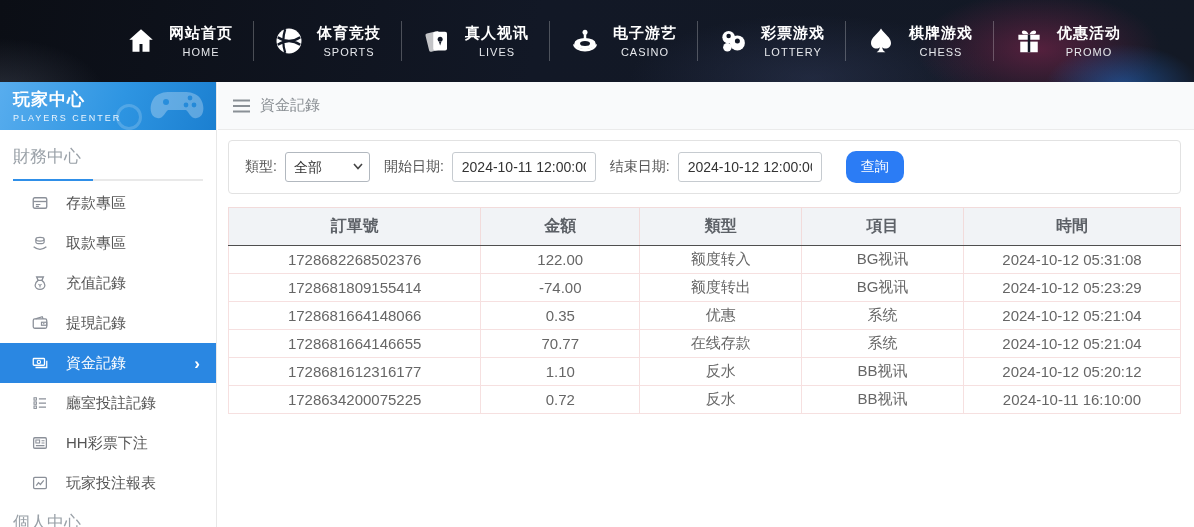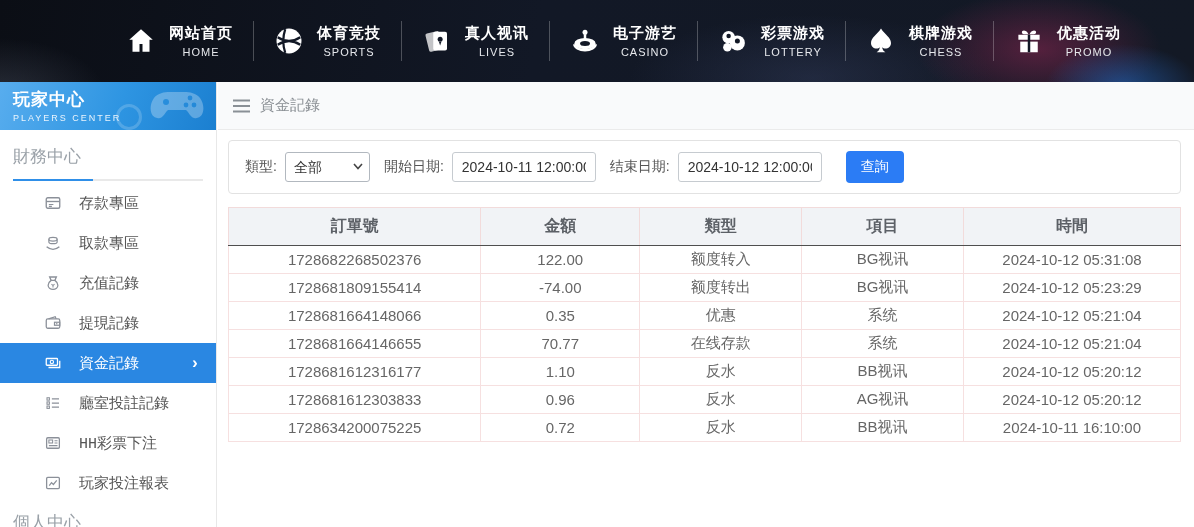--- a/index.html
+++ b/index.html
@@ -32,22 +32,22 @@
   .side-header-title { color:#fff; font-size:17px; font-weight:bold; letter-spacing:1px; }
   .side-header-sub { color:#eaf4fd; font-size:9px; letter-spacing:2px; margin-top:2px; }
   .side-header .pad-icon { position:absolute; right:8px; top:2px; opacity:.28; }
   .side-header .ring-icon { position:absolute; right:74px; top:22px; width:26px; height:26px;
     border:3px solid rgba(255,255,255,.18); border-radius:50%; }
   .section-title { margin:15px 13px 0 13px; font-size:17px; color:#9aa1a8;
     padding-bottom:11px; border-bottom:2px solid #e9e9e9; position:relative; }
   .section-title::after { content:""; position:absolute; left:0; bottom:-2px;
     width:80px; height:2px; background:#2f8fe8; }
   .side-menu { margin-top:2px; }
-  .side-item { height:40px; display:flex; align-items:center; padding-left:44px;
-    gap:17px; font-size:15px; color:#555; cursor:pointer; position:relative;font-family:Liberation Mono, monospace; }
+  .side-item { height:40px; display:flex; align-items:center; padding-left:31px;
+    gap:17px; font-size:15px; color:#555; cursor:pointer; position:relative; }
   .side-item .s-icon { width:18px; height:18px; flex:0 0 auto; }
   .side-item.active { background:#2a87e2; color:#fff; }
   .side-item.active .chev { position:absolute; right:16px; color:#fff; font-size:17px;
     font-weight:bold; line-height:1; }
 
   
   .main { position:absolute; top:82px; left:218px; width:976px; height:445px; background:#fff; }
   .page-header { height:48px; background:#f9fafb; border-bottom:1px solid #ebebeb;
     display:flex; align-items:center; gap:10px; padding-left:15px;
     color:#8a8f94; font-size:15px; }
@@ -59,21 +59,21 @@
   .select-wrap { position:relative; margin-right:14px; }
   .type-select { height:30px; width:85px; border:1px solid #b2b8bf; border-radius:3px;
     padding:0 22px 0 8px; font-size:14px; color:#333; background:#fff;
     appearance:none; -webkit-appearance:none;
     font-family:"Liberation Sans", sans-serif; }
   .select-wrap svg { position:absolute; right:7px; top:11px; pointer-events:none; }
   .date-input { height:30px; width:144px; border:1px solid #c6cbd0; border-radius:3px;
     padding:0 9px; font-size:14px; color:#333; margin-right:14px;
     font-family:"Liberation Sans", sans-serif; }
   .btn-search { height:32px; padding:0 15px; margin-left:10px; background:#2b7cf5;
-    color:#fff; border:none; border-radius:4px; font-size:14px; cursor:pointer;
+    color:#fff; border:none; border-radius:10px; font-size:14px; cursor:pointer;
     font-family:"Liberation Sans", sans-serif; }
 
   .table-wrap { margin-top:13px; }
   table { width:100%; border-collapse:collapse; table-layout:fixed; }
   th { background:#f1f3f6; height:38px; font-size:16px; color:#5c6066; font-weight:bold;
     border:1px solid #f2dbdb; border-bottom:1px solid #4f4f4f; }
   td { height:28px; text-align:center; font-size:15px; color:#666;
     border:1px solid #f6e0e0; background:#fff; }
 
   .hamburger path { stroke:#8a9096; stroke-width:2; }
@@ -330,27 +330,20 @@
             <td>2024-10-12 05:21:04</td>
           </tr>
           <tr>
             <td>1728681612316177</td>
             <td>1.10</td>
             <td>反水</td>
             <td>BB视讯</td>
             <td>2024-10-12 05:20:12</td>
           </tr>
           <tr>
-            <td>1728681612303833</td>
-            <td>0.96</td>
-            <td>反水</td>
-            <td>AG视讯</td>
-            <td>2024-10-12 05:20:12</td>
-          </tr>
-          <tr>
             <td>1728634200075225</td>
             <td>0.72</td>
             <td>反水</td>
             <td>BB视讯</td>
             <td>2024-10-11 16:10:00</td>
           </tr>
         </tbody>
       </table>
     </div>
   </div>

